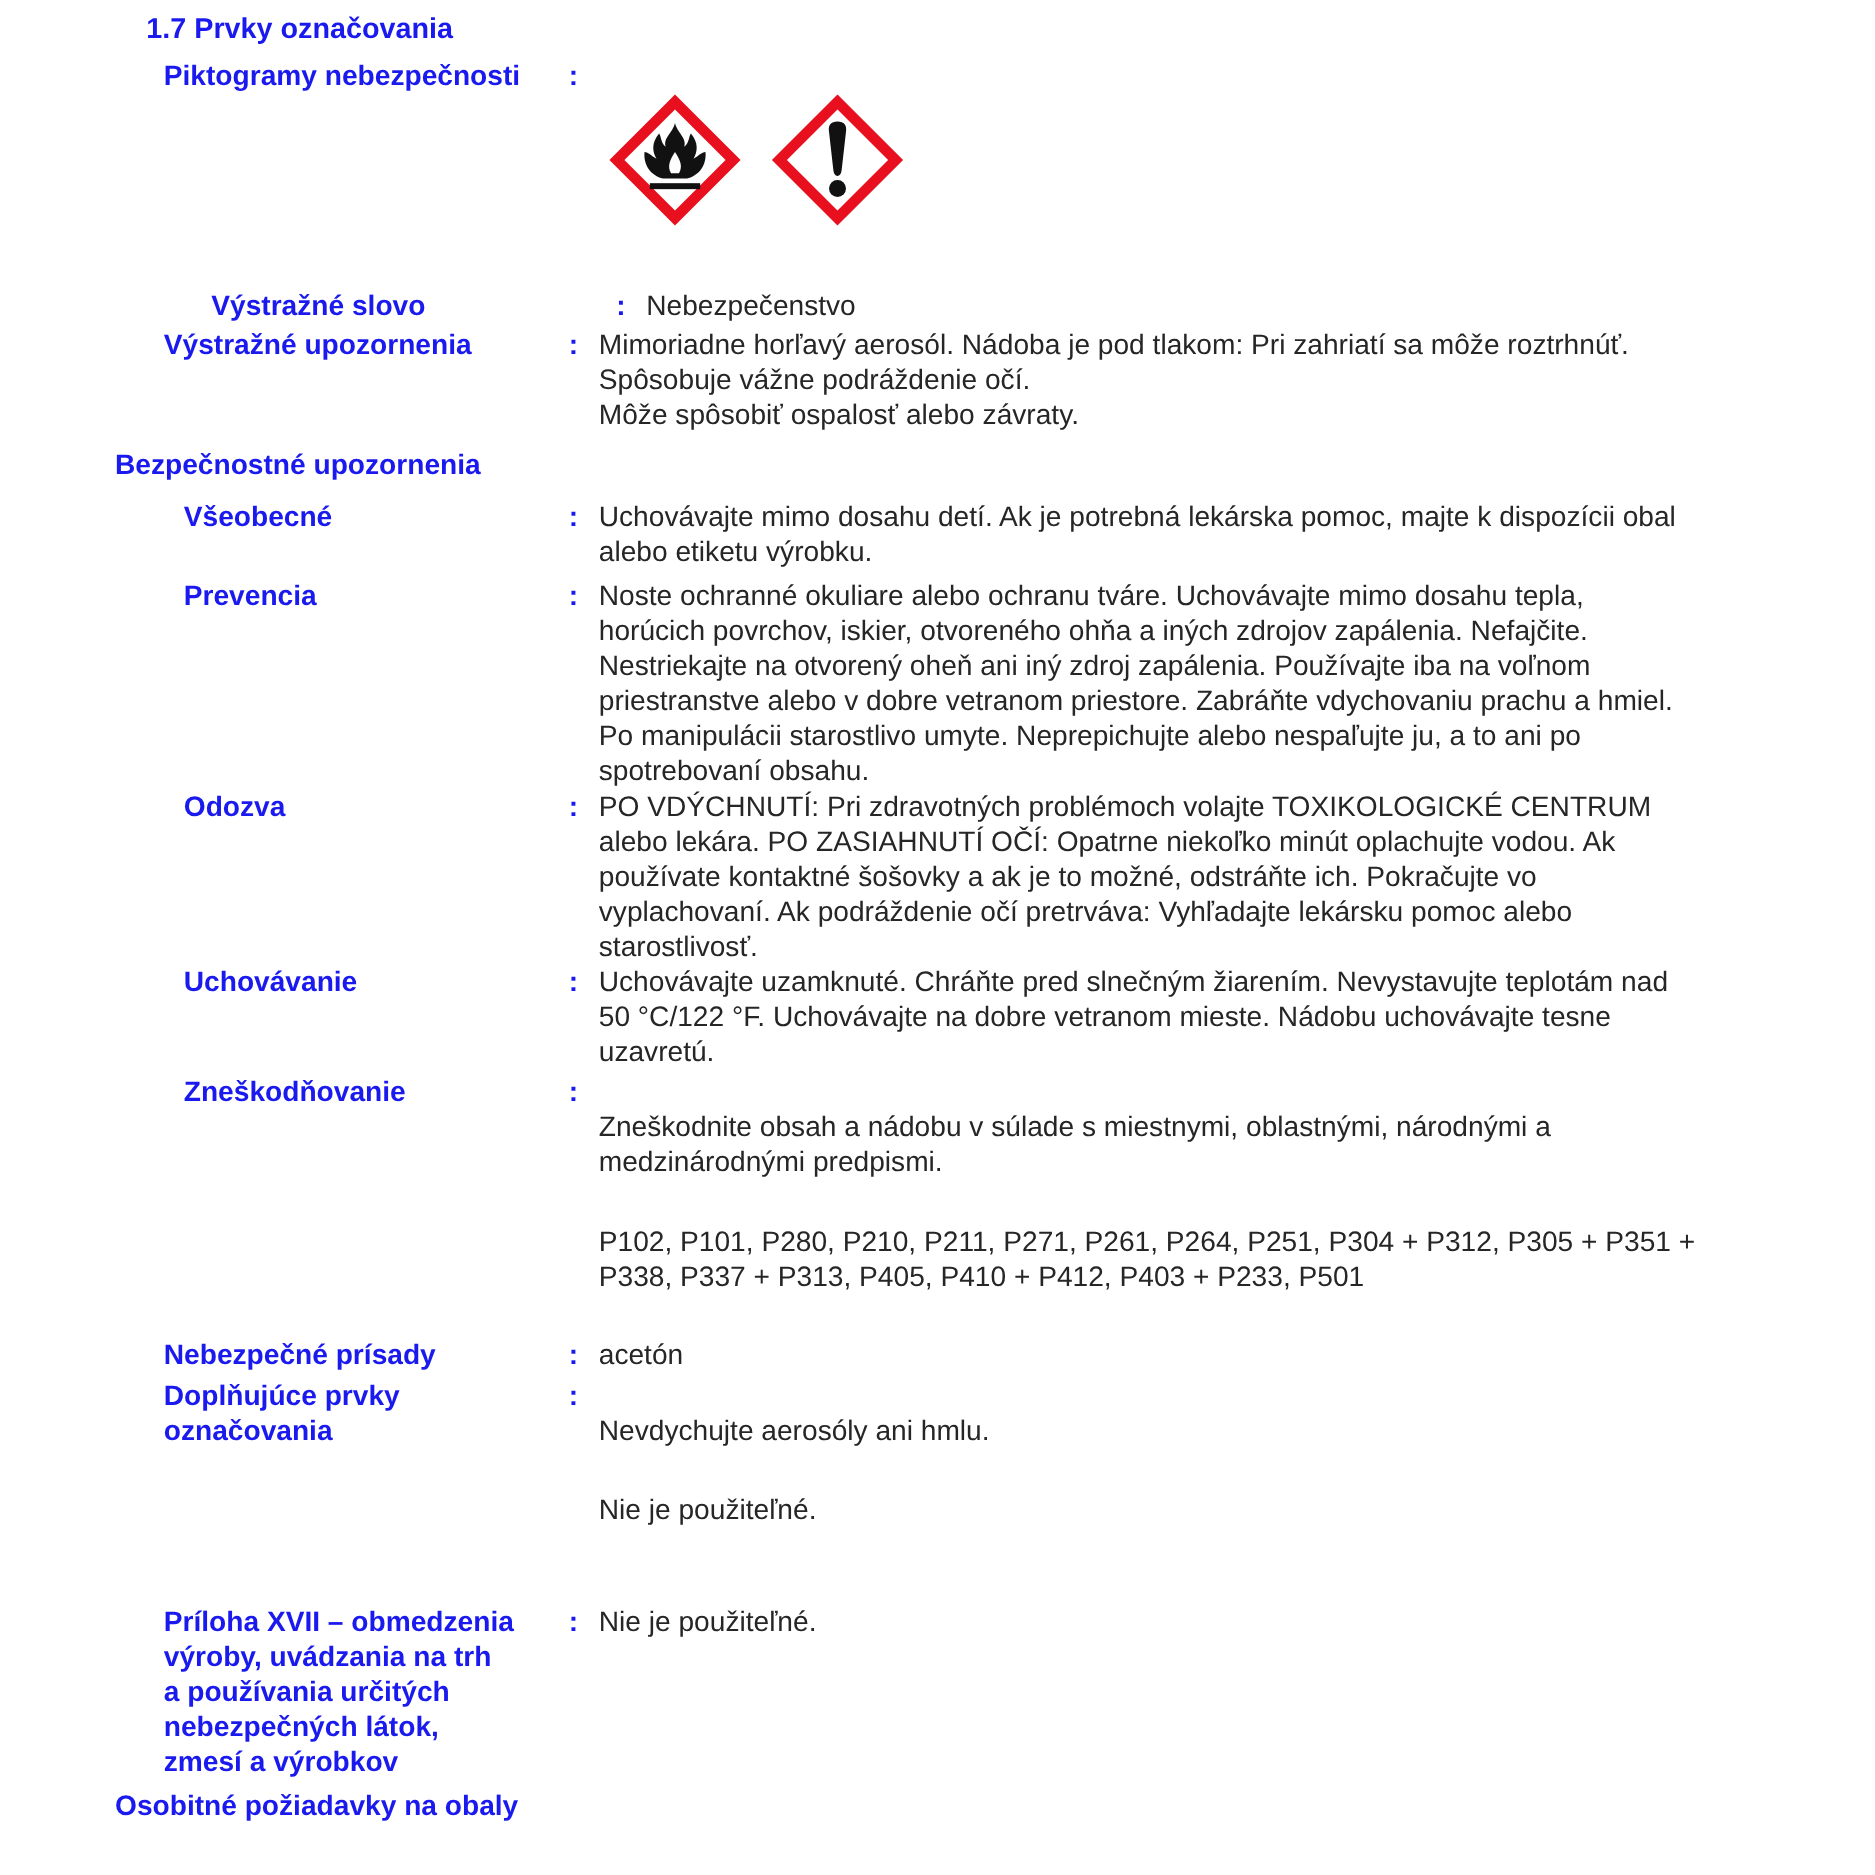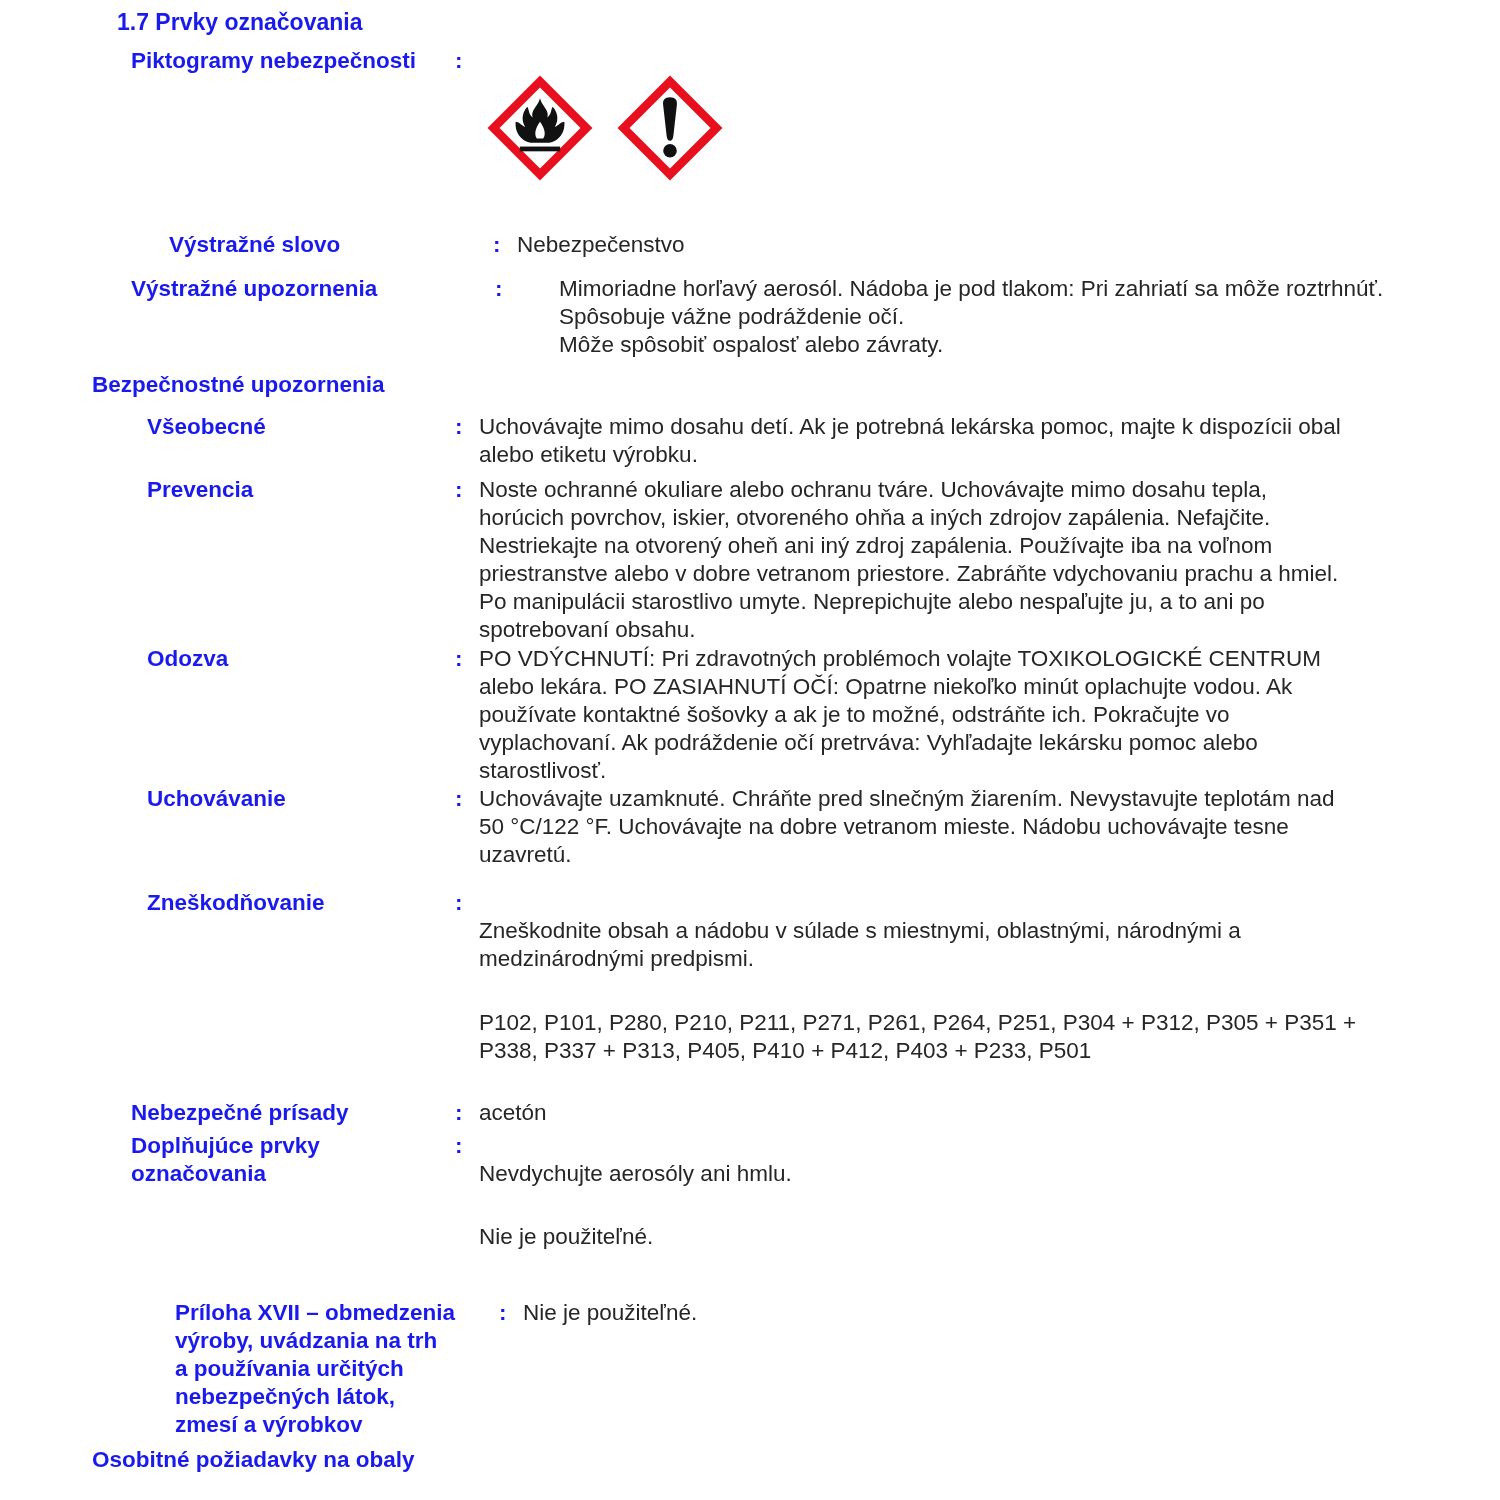--- a/index.html
+++ b/index.html
@@ -87,32 +87,32 @@
     position: absolute;
     left: 0;
     top: 0;
     width: 0;
     height: 0;
     border-top: 9px solid #16323f;
     border-right: 9px solid transparent;
   }
   .mt-pikto   { margin-top: 11px; }
   .mt-signal  { margin-top: 22px; margin-left: 38px; }
-  .mt-hazard  { margin-top: 16px; gap: 40px;  }
+  .mt-hazard  { margin-top: 3px;  }
   .mt-bezp    { margin-top: 12px; }
   .mt-vseob   { margin-top: 14px; }
   .mt-prev    { margin-top: 7px;  }
   .mt-odozva  { margin-top: 1px;  }
   .mt-ucho    { margin-top: 0px;  }
-  .mt-znesk   { margin-top: 20px;  }
+  .mt-znesk   { margin-top: 4px;  }
   .mt-pcodes  { margin-top: 8px;  }
   .mt-prisady { margin-top: 6px;  }
   .mt-dopln   { margin-top: 5px;  }
   .mt-line3   { margin-top: 7px;  }
-  .mt-priloha { margin-top: 20px; padding-left: 44px; }
+  .mt-priloha { margin-top: 34px; }
   .mt-osobit  { margin-top: 7px;  }
 </style>
 </head>
 <body>
 
 <div id="doc">
 
   <div class="sec-title">1.7 Prvky označovania</div>
 
   <div class="row mt-pikto">

